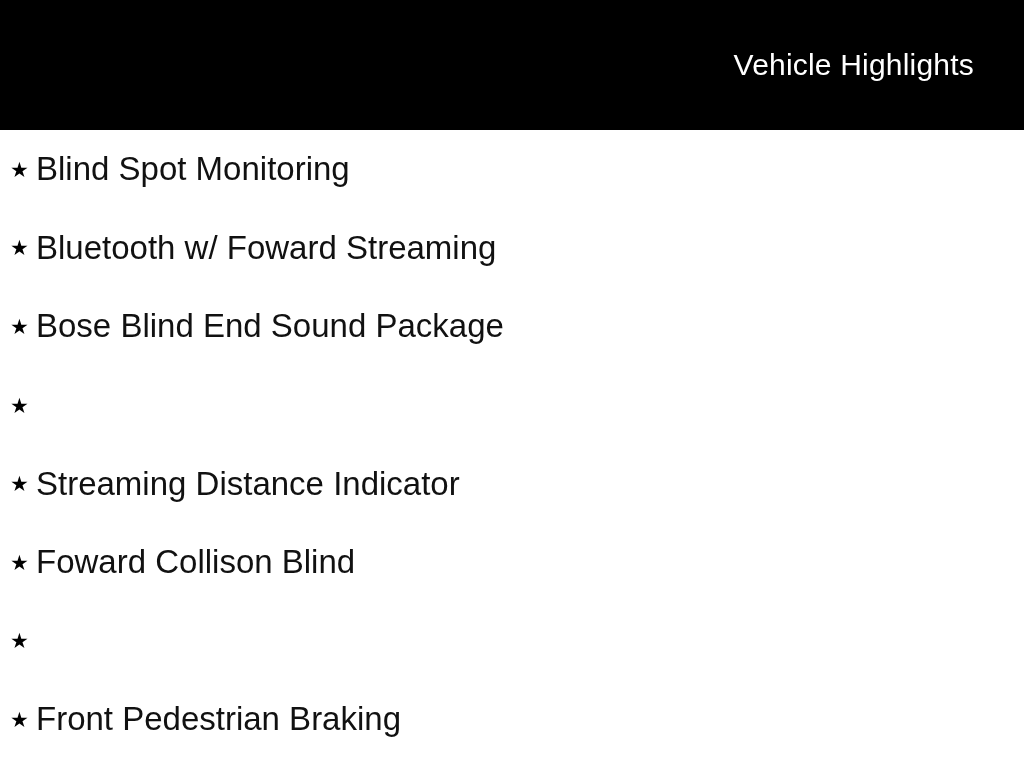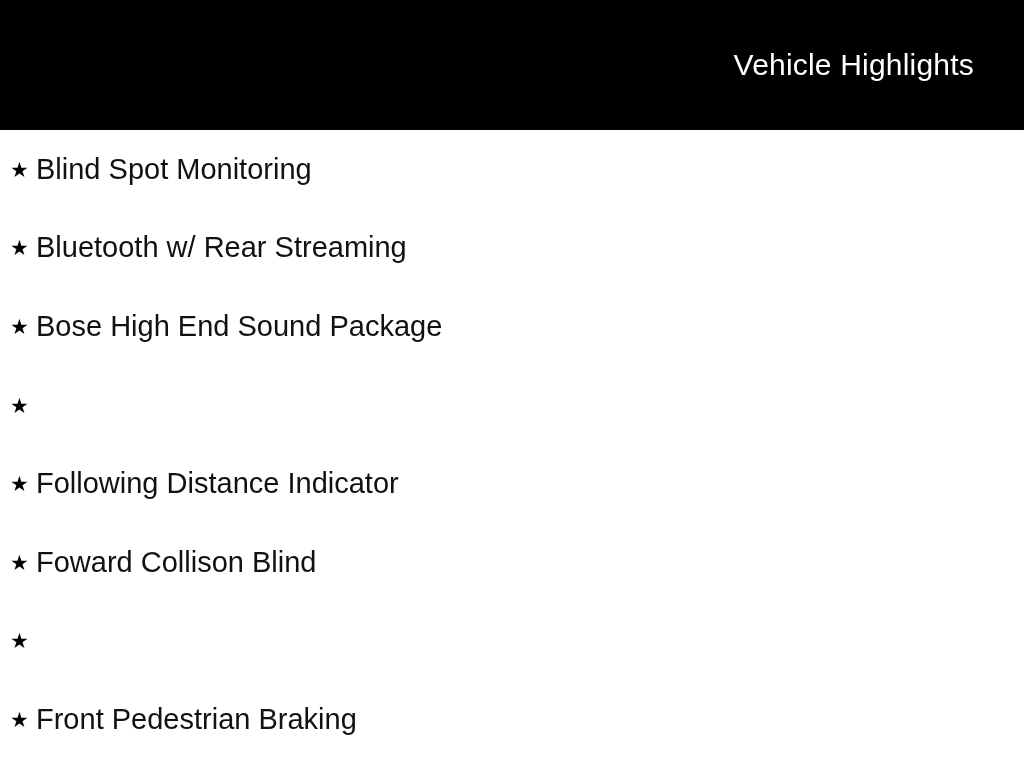--- a/index.html
+++ b/index.html
@@ -56,21 +56,21 @@
   .star-icon {
     width: 26px;
     flex: 0 0 26px;
     color: #000000;
     font-size: 21px;
     line-height: 1;
     text-align: left;
   }
   .highlight-label {
     color: #111111;
-    font-size: 29px;
+    font-size: 33px;
     font-weight: 400;
     white-space: nowrap;
   }
 </style>
 </head>
 <body>
 
 <div class="page">
 
   <div class="header-bar">
@@ -79,35 +79,35 @@
 
   <ul class="highlights-list">
 
     <li class="highlight-item">
       <span class="star-icon">★</span>
       <span class="highlight-label">Blind Spot Monitoring</span>
     </li>
 
     <li class="highlight-item">
       <span class="star-icon">★</span>
-      <span class="highlight-label">Bluetooth w/ Rear Streaming</span>
+      <span class="highlight-label">Bluetooth w/ Foward Streaming</span>
     </li>
 
     <li class="highlight-item">
       <span class="star-icon">★</span>
-      <span class="highlight-label">Bose High End Sound Package</span>
+      <span class="highlight-label">Bose Blind End Sound Package</span>
     </li>
 
     <li class="highlight-item">
       <span class="star-icon">★</span>
     </li>
 
     <li class="highlight-item">
       <span class="star-icon">★</span>
-      <span class="highlight-label">Following Distance Indicator</span>
+      <span class="highlight-label">Streaming Distance Indicator</span>
     </li>
 
     <li class="highlight-item">
       <span class="star-icon">★</span>
       <span class="highlight-label">Foward Collison Blind</span>
     </li>
 
     <li class="highlight-item">
       <span class="star-icon">★</span>
     </li>

